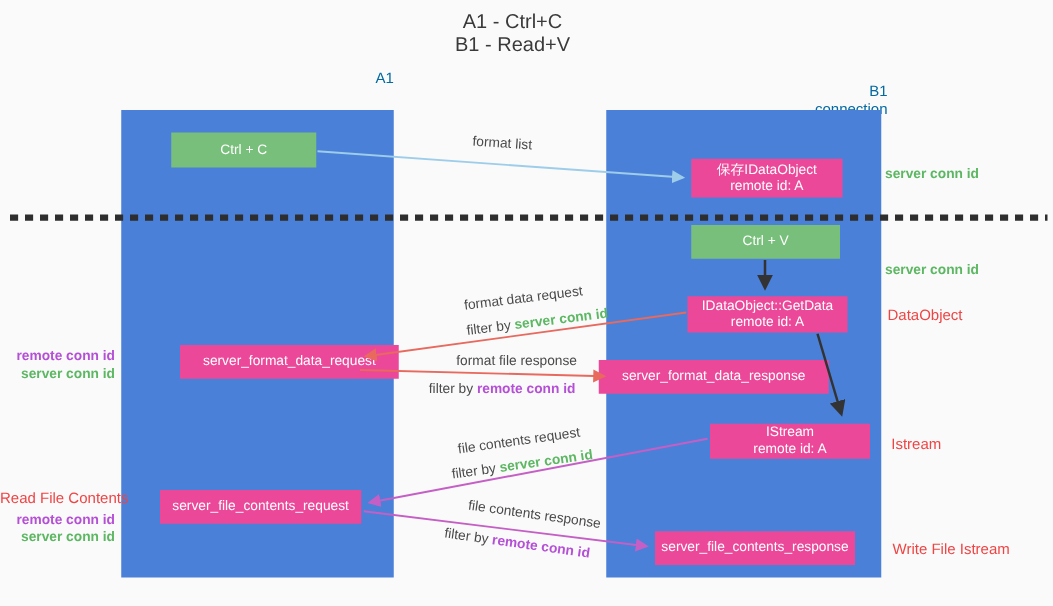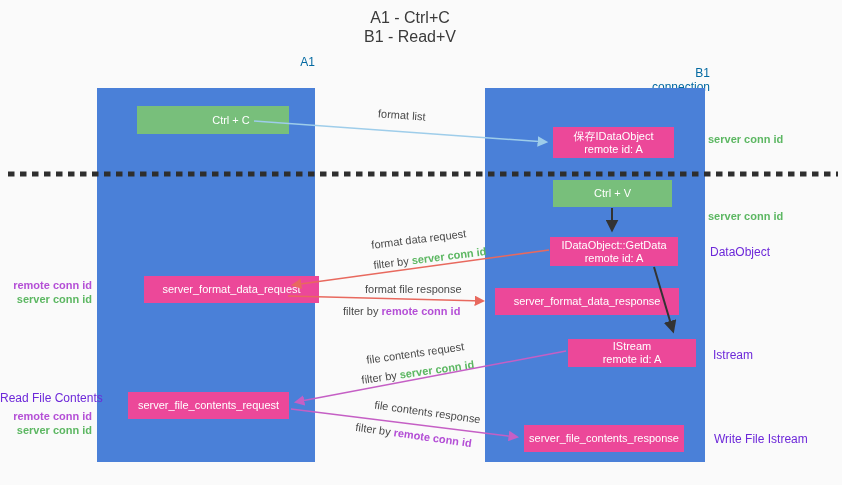--- a/index.html
+++ b/index.html
@@ -14,21 +14,21 @@
   .colhdr{text-align:right;color:#0369a1;font-size:12px;line-height:14px;}
   .col{position:absolute;top:88px;height:374px;background:#4a80d8;}
   .node{position:absolute;display:flex;flex-direction:column;align-items:center;
         justify-content:center;color:#fff;font-size:11px;line-height:13px;
         text-align:center;white-space:nowrap;}
   .green{background:#78bf7b;}
   .orange{background:#ec4899;}
   .lbl{position:absolute;white-space:nowrap;font-size:11px;}
   .lbl-green{color:#5cb762;font-weight:bold;}
   .lbl-purple{color:#b44fd6;font-weight:bold;}
-  .lbl-dark{color:#6d28d9;font-size:12px;font-weight:normal;}
+  .lbl-dark{color:#ef4444;font-size:12px;font-weight:normal;}
   .alabel{position:absolute;white-space:nowrap;font-size:11px;color:#4a4a4a;}
   .svg-overlay{position:absolute;left:0;top:0;z-index:6;pointer-events:none;}
   .z2{z-index:2;}
 </style>
 </head>
 <body>
 
 <div class="canvas">
 
   <div class="abs title">
@@ -40,21 +40,21 @@
     <div>A1</div>
   </div>
   <div class="abs colhdr" style="left:485px;top:66px;width:225px;">
     <div>B1</div>
     <div>connection</div>
   </div>
 
   <div class="col" style="left:97px;width:218px;"></div>
   <div class="col" style="left:485px;width:220px;"></div>
 
-  <div class="node green z2" style="left:137px;top:106px;width:116px;height:28px;padding-left:36px;">
+  <div class="node green z2" style="left:137px;top:106px;width:116px;height:28px;">
     <span>Ctrl + C</span>
   </div>
 
   <div class="node orange z2" style="left:553px;top:127px;width:121px;height:31px;">
     <span>保存IDataObject</span>
     <span>remote id: A</span>
   </div>
 
   <div class="node green z2" style="left:553px;top:180px;width:119px;height:27px;">
     <span>Ctrl + V</span>
@@ -62,21 +62,21 @@
 
   <div class="node orange z2" style="left:550px;top:237px;width:128px;height:29px;">
     <span>IDataObject::GetData</span>
     <span>remote id: A</span>
   </div>
 
   <div class="node orange z2" style="left:144px;top:276px;width:175px;height:27px;">
     <span>server_format_data_request</span>
   </div>
 
-  <div class="node orange z2" style="left:495px;top:288px;width:184px;height:27px;">
+  <div class="node orange z2" style="left:479px;top:288px;width:184px;height:27px;">
     <span>server_format_data_response</span>
   </div>
 
   <div class="node orange z2" style="left:568px;top:339px;width:128px;height:28px;">
     <span>IStream</span>
     <span>remote id: A</span>
   </div>
 
   <div class="node orange z2" style="left:128px;top:392px;width:161px;height:27px;">
     <span>server_file_contents_request</span>

